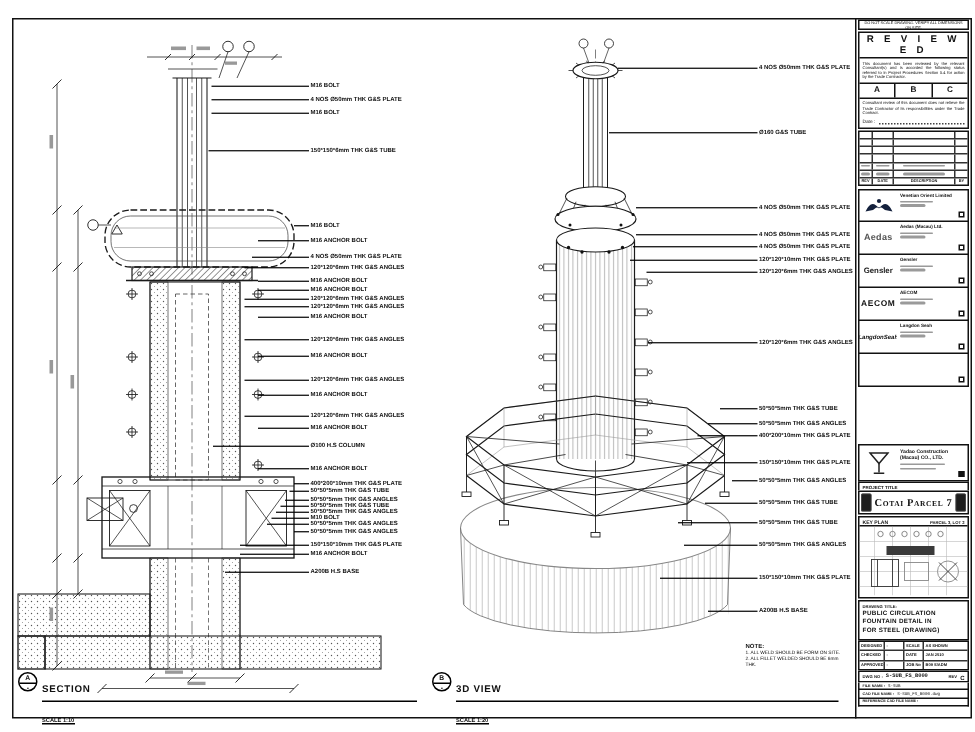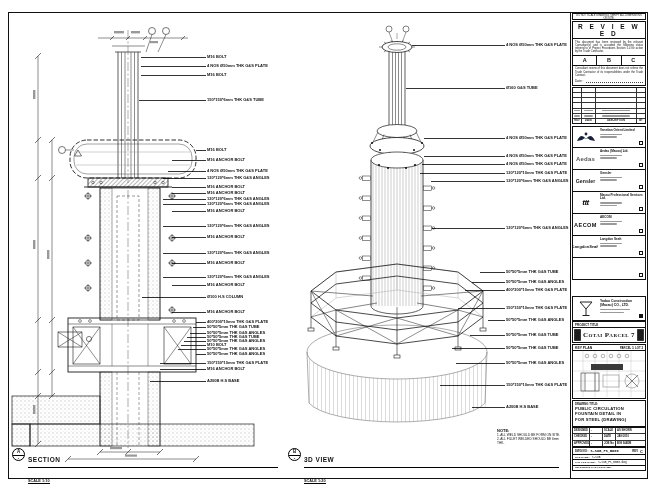--- a/index.html
+++ b/index.html
@@ -646,31 +646,20 @@
         </div>
         <div class="co-body">
           <div class="co-name">Gensler</div>
           <div class="smudge" style="width: 22px;"></div>
           <div class="smudge" style="width: 17px;"></div>
         </div>
         <div class="co-check"></div>
       </div>
       <div class="company-box">
         <div class="co-logo">
-          <span class="lg-ttt">ttt</span>
-        </div>
-        <div class="co-body">
-          <div class="co-name">Macau Professional Services Ltd.</div>
-          <div class="smudge" style="width: 22px;"></div>
-          <div class="smudge" style="width: 17px;"></div>
-        </div>
-        <div class="co-check"></div>
-      </div>
-      <div class="company-box">
-        <div class="co-logo">
           <span class="lg-aecom">AECOM</span>
         </div>
         <div class="co-body">
           <div class="co-name">AECOM</div>
           <div class="smudge" style="width: 22px;"></div>
           <div class="smudge" style="width: 17px;"></div>
         </div>
         <div class="co-check"></div>
       </div>
       <div class="company-box">

